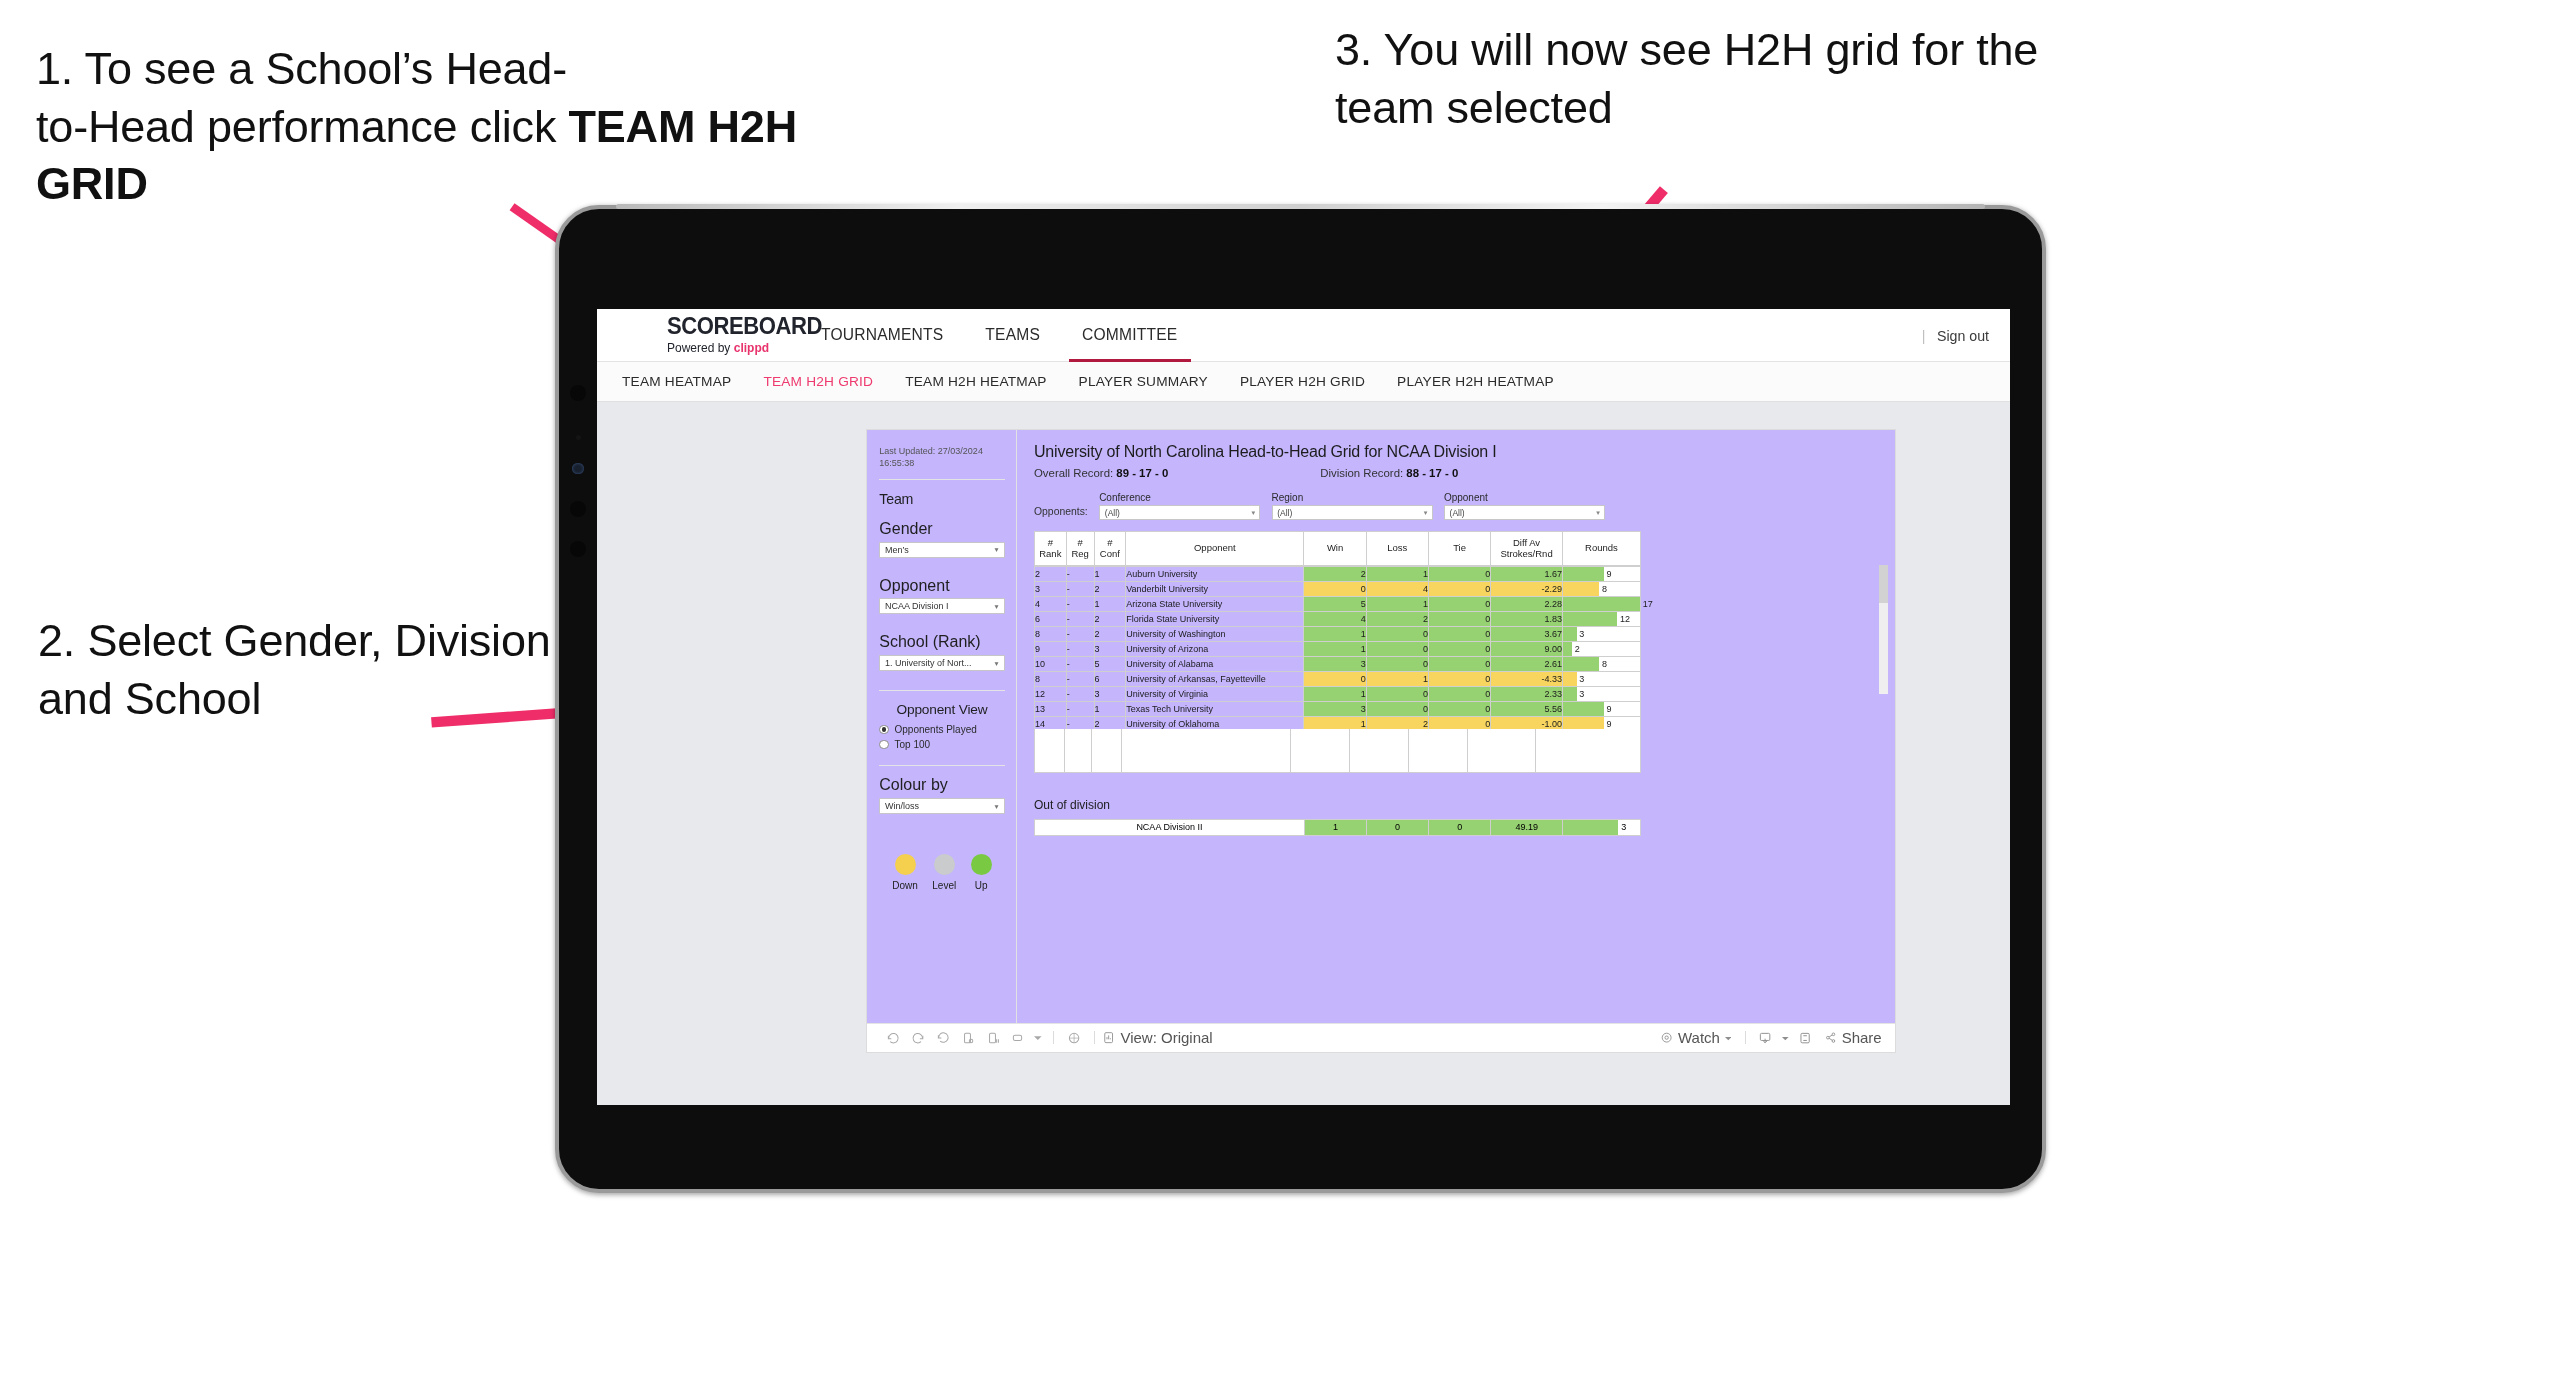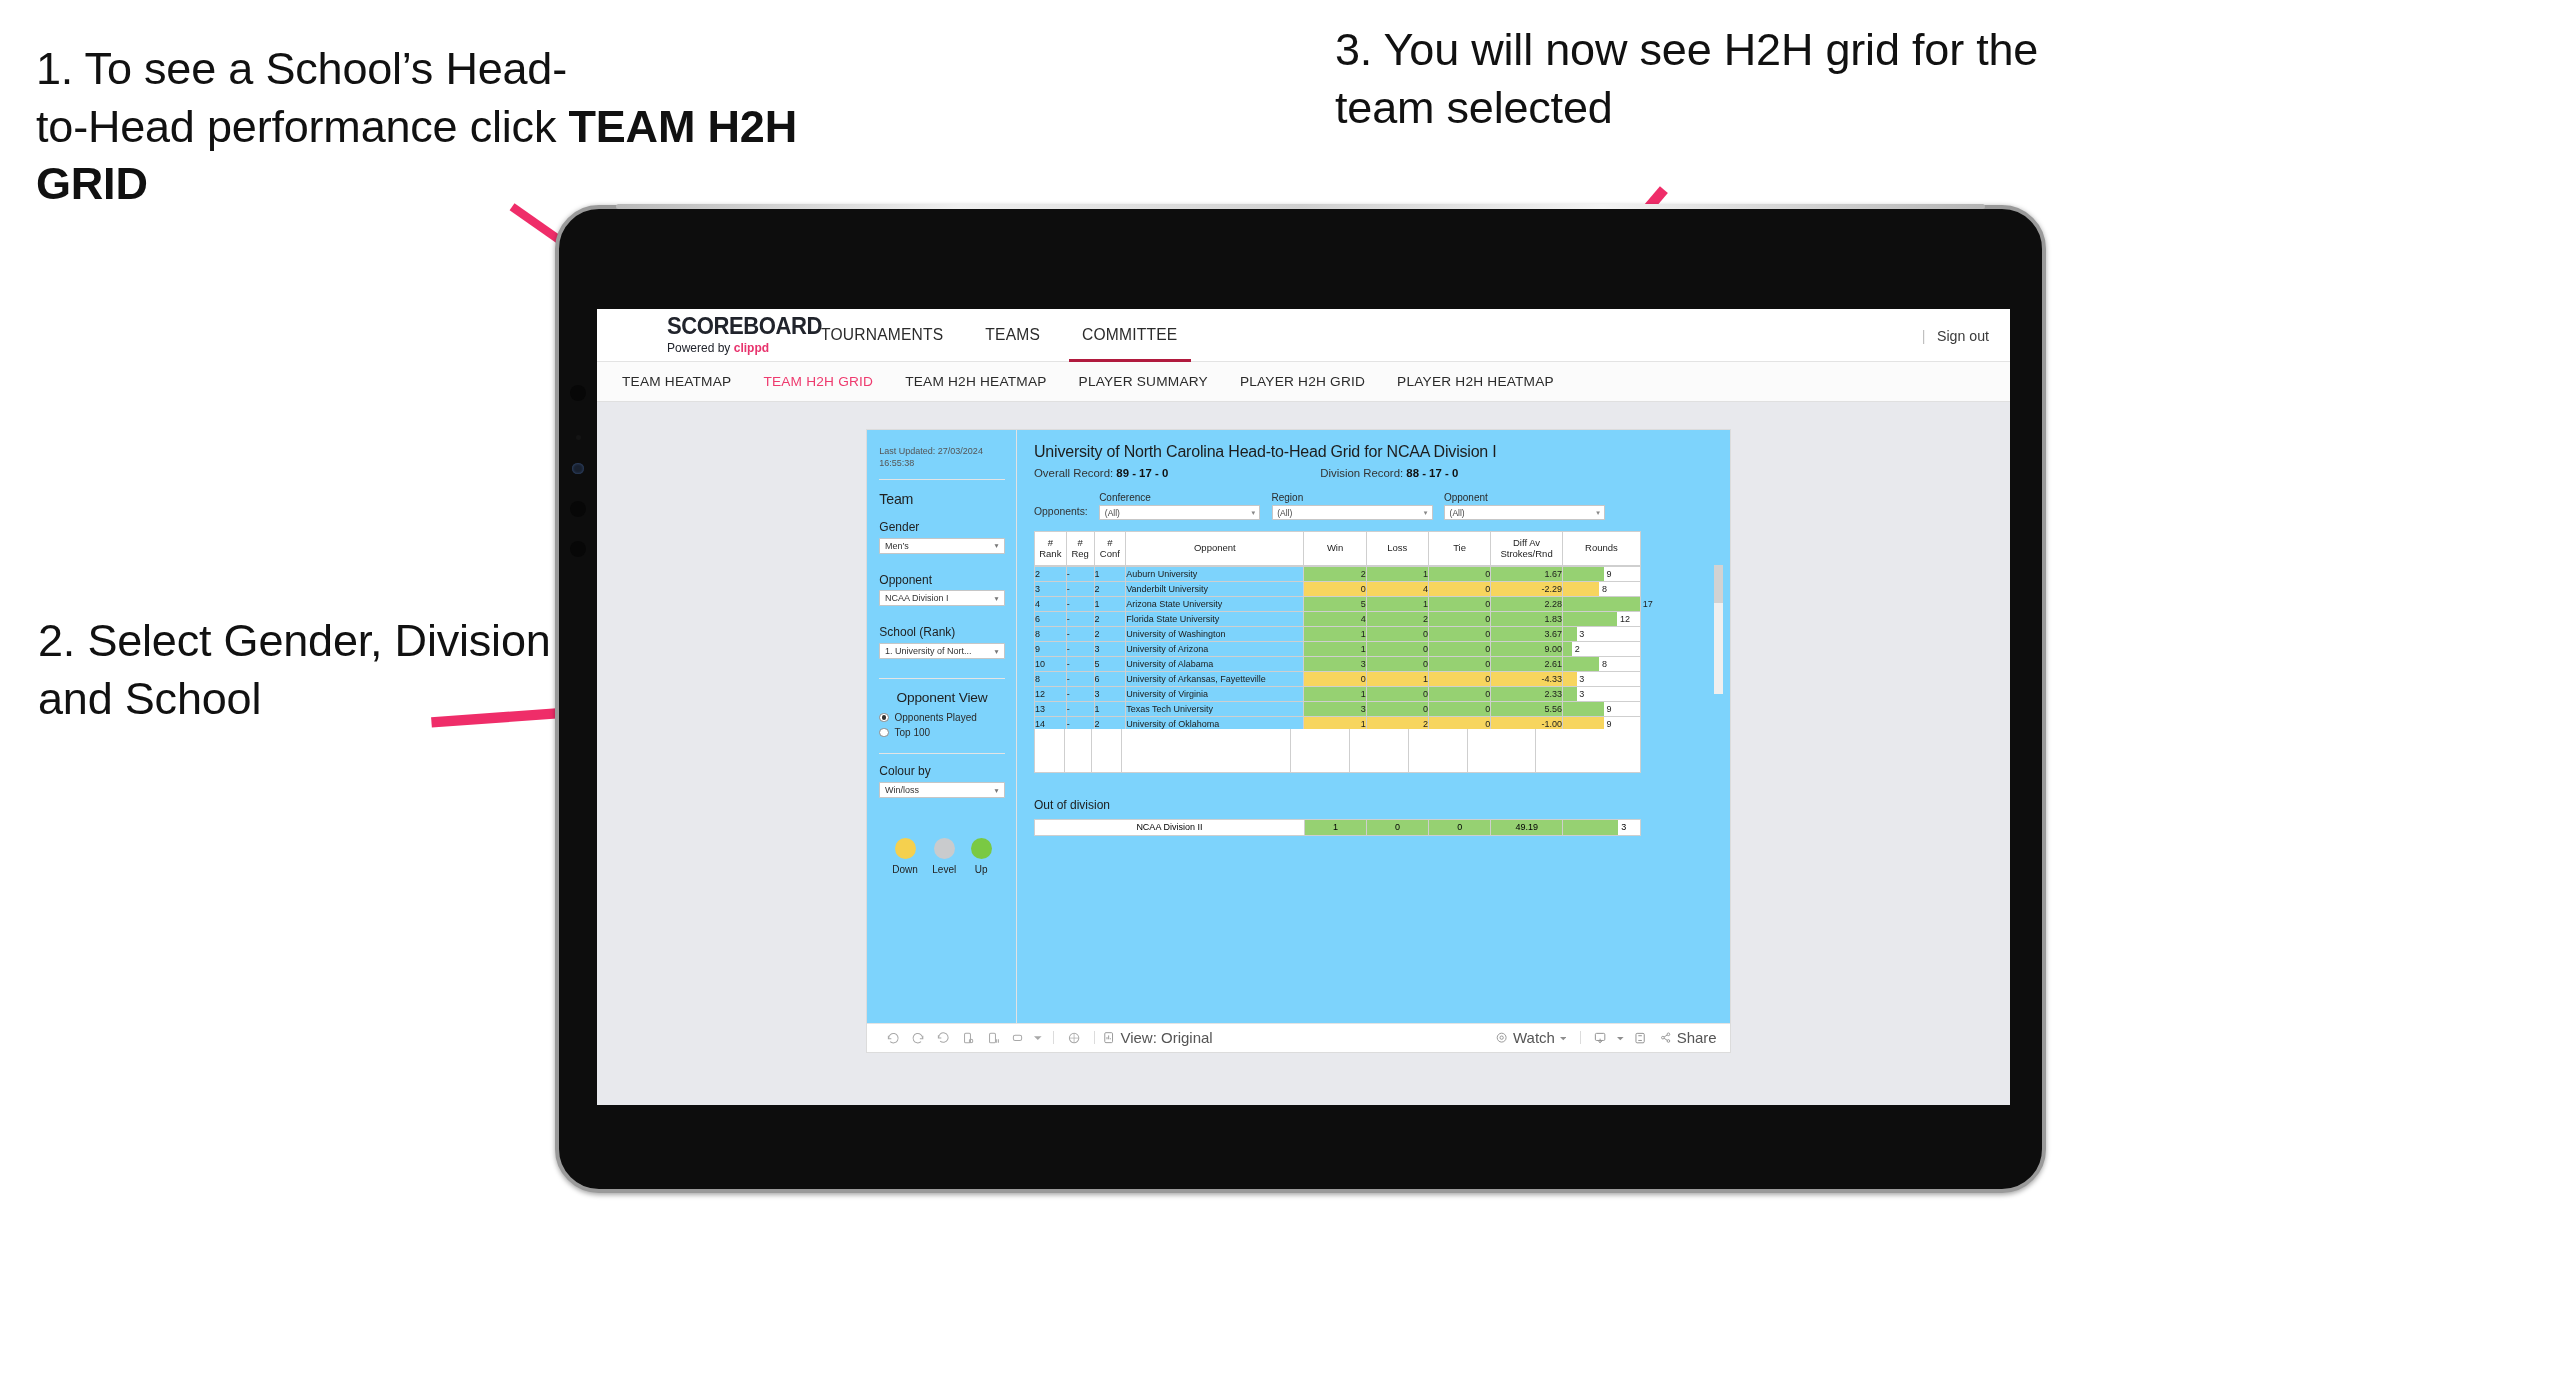--- a/index.html
+++ b/index.html
@@ -99,39 +99,39 @@
   .subnav a {
     font-size: 13.7px; color:#2b2b2b; text-decoration:none;
     margin-right: 32px; letter-spacing:0.2px;
   }
   .subnav a.active { color:#ee3a6e; }
 
   
   .workspace { background:#e8e9ed; height: 703px; padding: 26.5px 0 0 0; position:relative; }
   .viz {
     position:absolute; left: 269px; top: 26.5px;
-    width: 865px; height: 624px;
-    background:#7dd3fc;
+    width: 1030px; height: 624px;
+    background:#c4b5fd;
     border: 0.9px solid #dcdcdc;
     display:flex; flex-direction:column;
   }
   .viz-body { display:flex; flex: 1 1 auto; min-height:0; }
 
   
   .side {
     width: 150px; flex: 0 0 150px;
     border-right: 0.9px solid #e2e2e2;
     padding: 15px 11.4px 0 12.3px;
     font-size: 10.4px; color:#2c2c2c;
   }
   .side .updated { font-size: 9px; color:#555; line-height:1.35; }
   .side hr { border:0; border-top:0.9px solid #e4e4e4; margin: 10.4px 0 10.4px 0; }
   .side h3 { font-size: 14.2px; font-weight: normal; color:#1f1f1f; margin-bottom: 13.3px; letter-spacing:-0.2px;}
   .side h3.center { text-align:center; font-size:13.7px; margin-bottom: 7.6px;}
-  .field-label { font-size: 12px; color:#1f1f1f; margin-bottom: 3.8px; }
+  .field-label { font-size: 16px; color:#1f1f1f; margin-bottom: 3.8px; }
   .select {
     height: 16px; border:0.9px solid #c6c6c6; background:#fff;
     display:flex; align-items:center; justify-content:space-between;
     padding: 0 3.8px 0 4.7px; font-size: 9px; color:#333;
     margin-bottom: 19px; border-radius:0.9px;
   }
   .select .caret { font-size: 6.6px; color:#777; }
   .radio-row { display:flex; align-items:center; gap:5.7px; margin-bottom:3.8px; font-size:10px; color:#2b2b2b;}
   .radio {
     width:9.5px;height:9.5px;border-radius:50%;border:0.9px solid #8a8a8a;background:#fff;

